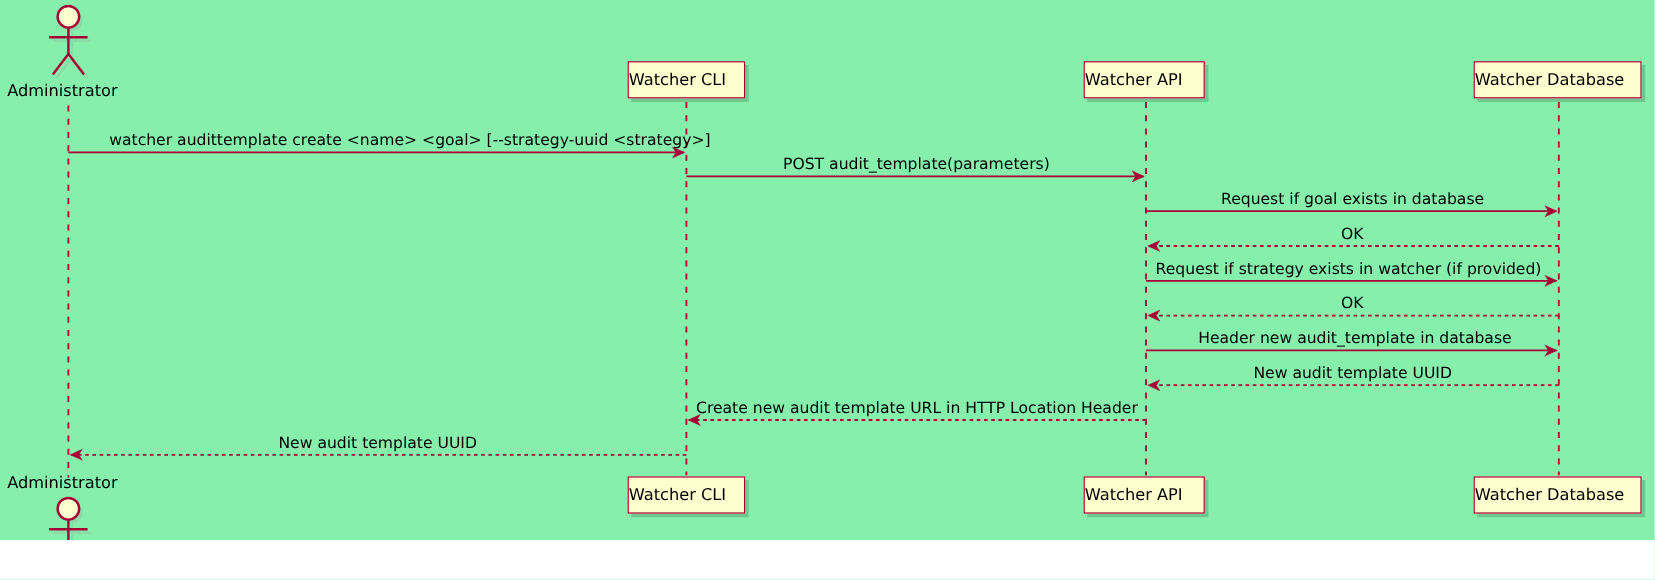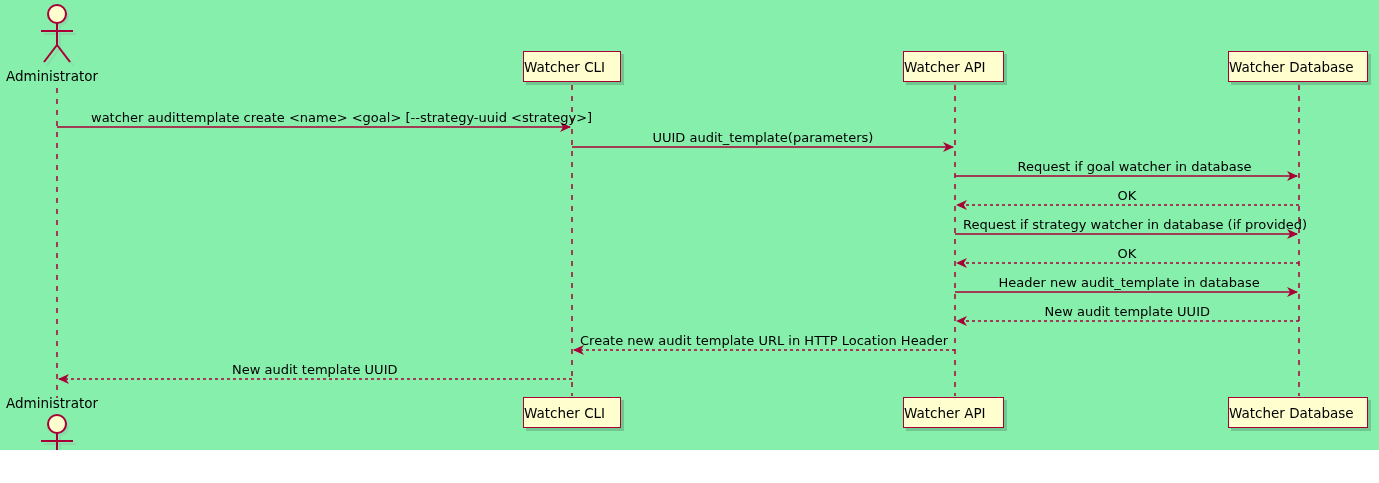--- a/index.html
+++ b/index.html
@@ -125,24 +125,24 @@
   </div>
   <div class="pbox" style="left:903px;top:397px;width:101px;height:31px;">
     <span>Watcher API</span>
   </div>
   <div class="pbox" style="left:1228px;top:397px;width:140px;height:31px;">
     <span>Watcher Database</span>
   </div>
 
   <div id="msg-labels">
       <div class="msg" style="top: 110px; left: 65px; margin-left: 26px;">watcher audittemplate create &lt;name&gt; &lt;goal&gt; [--strategy-uuid &lt;strategy&gt;]</div>
-      <div class="msg" style="top: 130px; left: 652.5px;">UUID audit_template(parameters)</div>
-      <div class="msg" style="top: 159px; left: 1017.5px;">Request if goal watcher in database</div>
+      <div class="msg" style="top: 130px; left: 652.5px;">POST audit_template(parameters)</div>
+      <div class="msg" style="top: 159px; left: 1017.5px;">Request if goal exists in database</div>
       <div class="msg" style="top: 188px; left: 1117.5px;">OK</div>
-      <div class="msg" style="top: 217px; left: 963px;">Request if strategy watcher in database (if provided)</div>
+      <div class="msg" style="top: 217px; left: 963px;">Request if strategy exists in watcher (if provided)</div>
       <div class="msg" style="top: 246px; left: 1117.5px;">OK</div>
       <div class="msg" style="top: 275px; left: 998.5px;">Header new audit_template in database</div>
       <div class="msg" style="top: 304px; left: 1044.5px;">New audit template UUID</div>
       <div class="msg" style="top: 333px; left: 580px;">Create new audit template URL in HTTP Location Header</div>
       <div class="msg" style="top: 362px; left: 232px;">New audit template UUID</div>
     </div>
 
 </div>
 
 </body></html>

